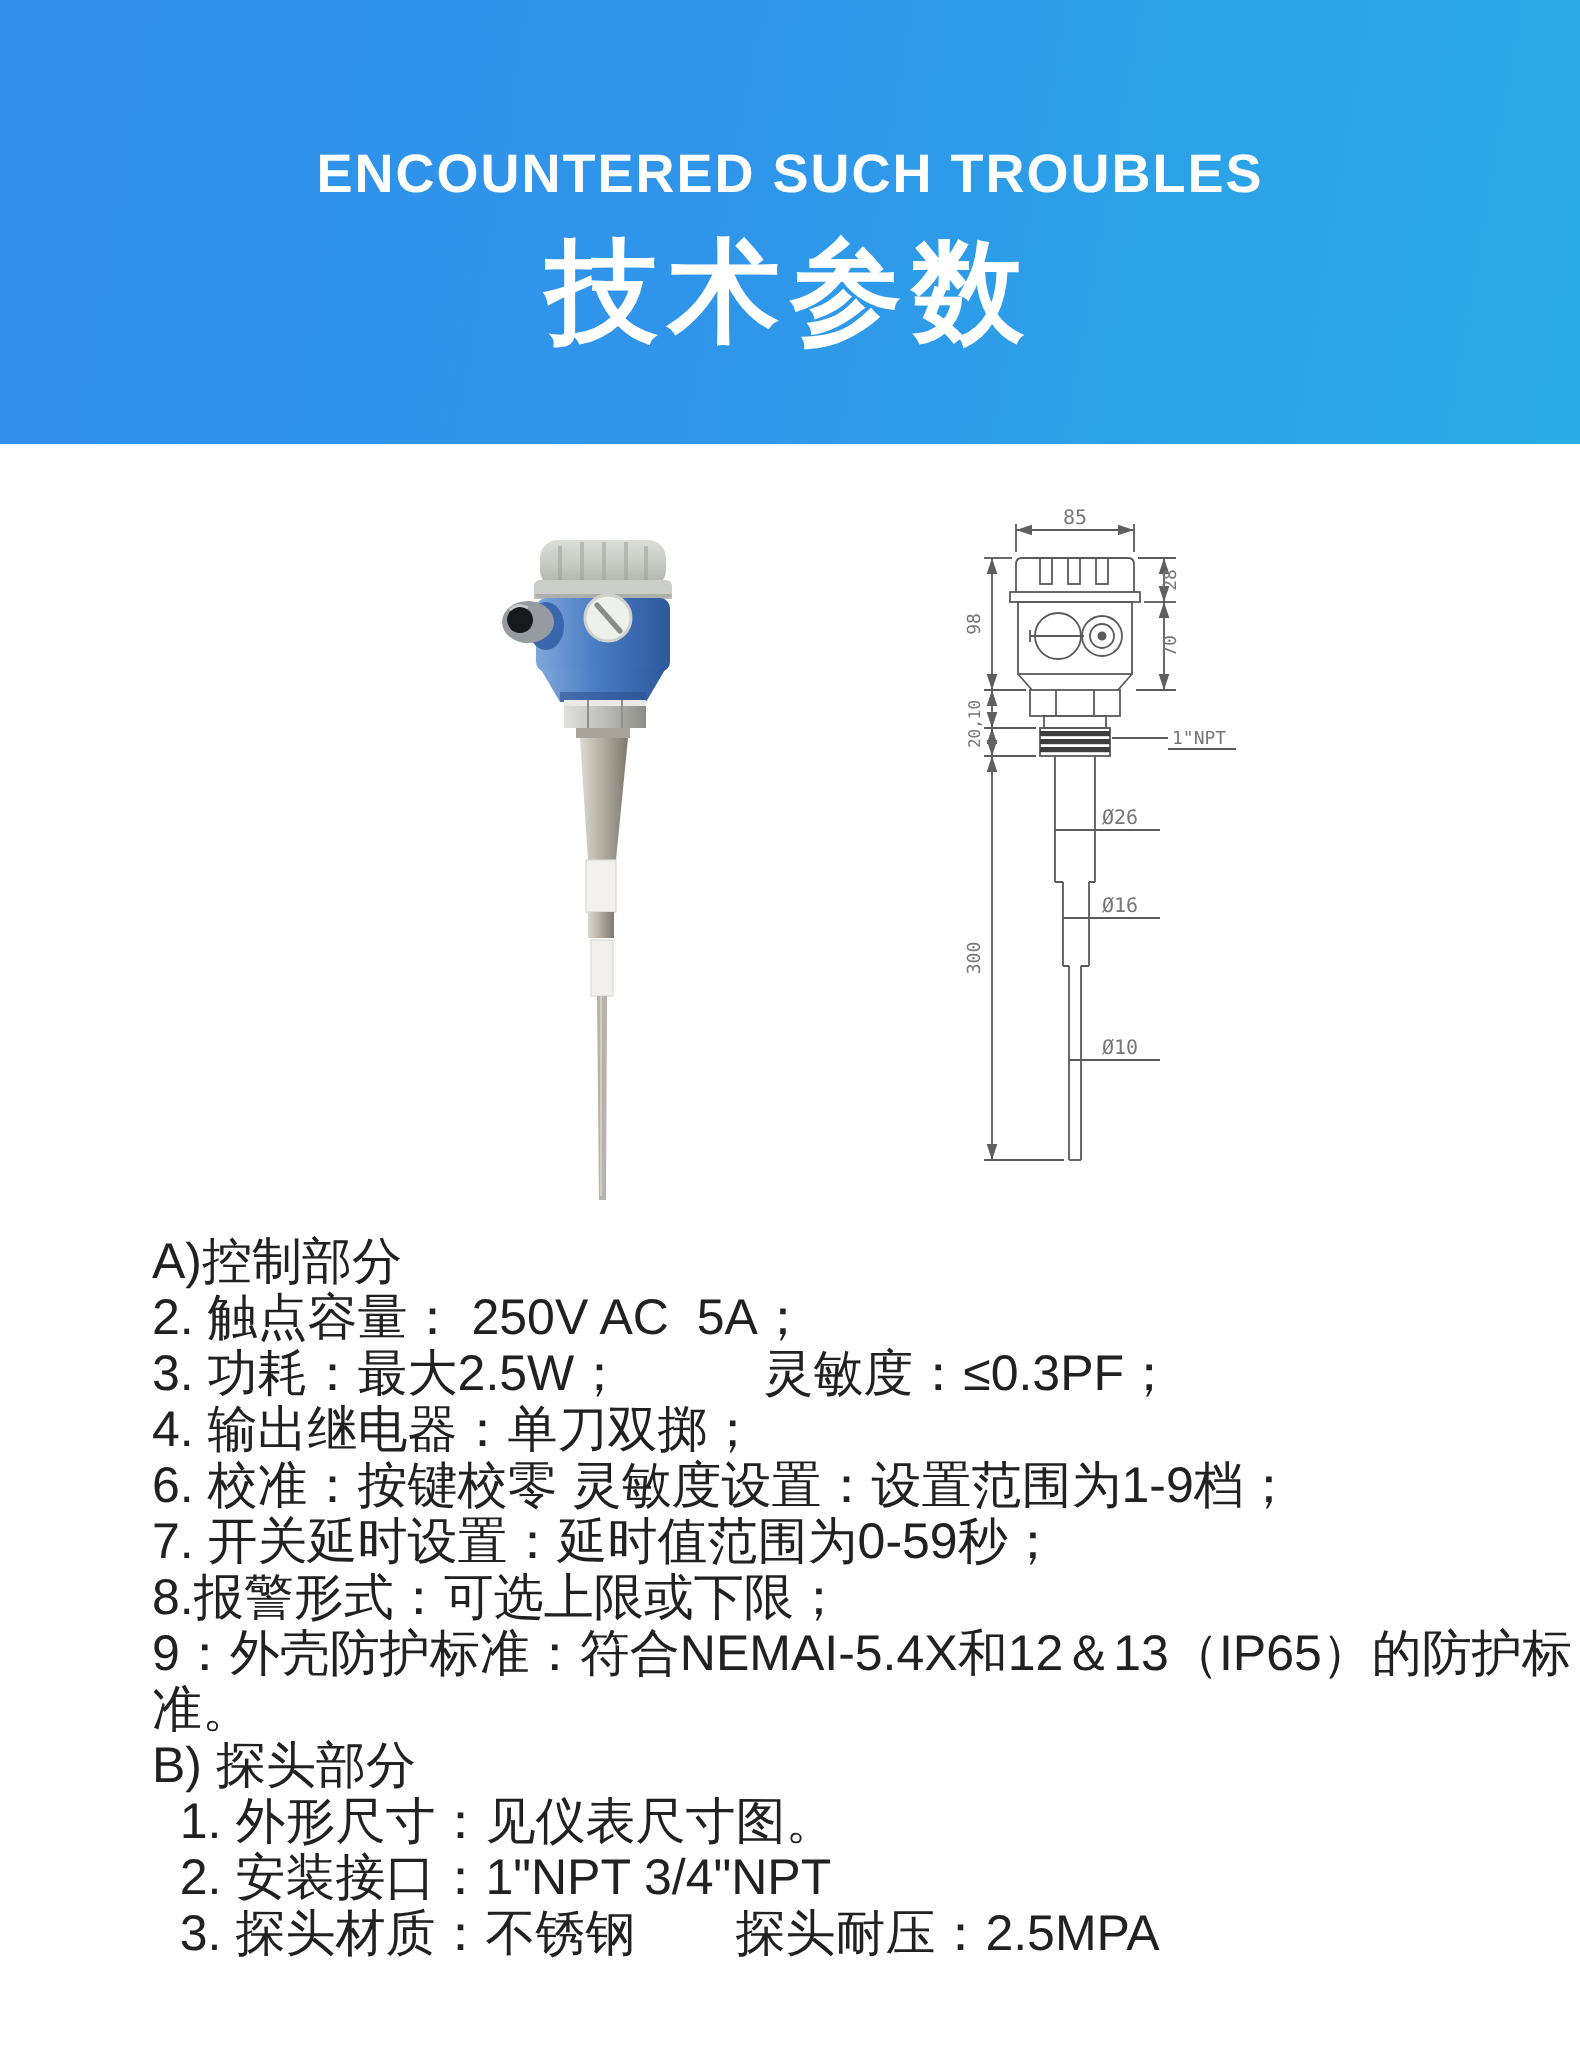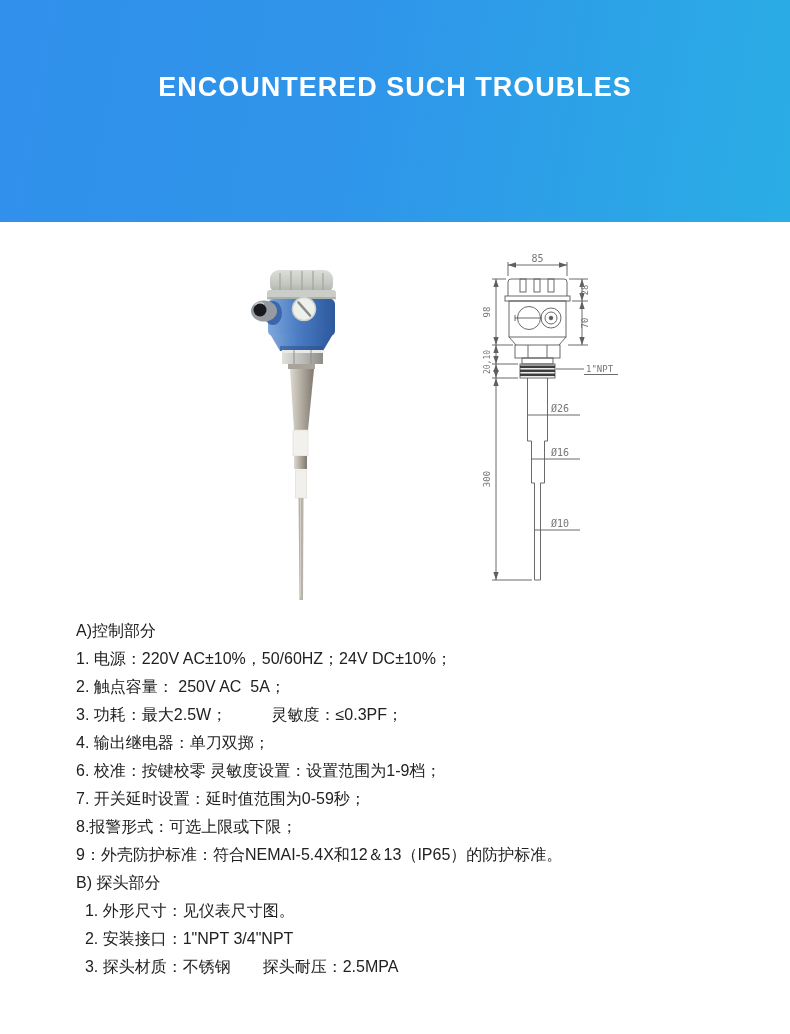--- a/index.html
+++ b/index.html
@@ -33,32 +33,33 @@
   .drawing-svg text{
     font-family:"DejaVu Sans Mono","Liberation Mono",monospace;
     fill:#767676;
   }
   
   .specs{
     position:absolute;left:0;top:617px;width:790px;
     padding-left:76px;box-sizing:border-box;
   }
   .spec-line{
-    font-size:16px;line-height:28px;color:#212121;
+    font-size:25px;line-height:28px;color:#212121;
     white-space:pre-wrap;
     font-family:"Liberation Sans","DejaVu Sans",sans-serif;
   }
 </style>
 </head>
 <body>
 
 <div class="page">
 
   <header class="hero">
     <div class="hero-sub">ENCOUNTERED SUCH TROUBLES</div>
+    <div class="hero-title">技术参数</div>
   </header>
 
   <div class="figure-row">
 
     <svg class="photo-svg" viewBox="0 0 120 345" aria-hidden="true">
       <defs>
         <linearGradient id="capGrad" x1="0" y1="0" x2="0" y2="1">
           <stop offset="0" stop-color="#dcded9"></stop>
             <stop offset="0.6" stop-color="#c3c5bf"></stop>
             <stop offset="1" stop-color="#aaaca5"></stop>
@@ -208,21 +209,20 @@
       <text x="10" y="227" font-size="9" text-anchor="middle" transform="rotate(-90 10 227)">300</text>
       <text x="106" y="120" font-size="9">1"NPT</text>
       <text x="71" y="160" font-size="10">Ø26</text>
       <text x="71" y="204" font-size="10">Ø16</text>
       <text x="71" y="275" font-size="10">Ø10</text>
     </svg>
   </div>
 
   <section class="specs">
       <div class="spec-line">A)控制部分</div>
-      <div class="spec-line">1. 电源：220V AC±10%，50/60HZ；24V DC±10%；</div>
       <div class="spec-line">2. 触点容量： 250V AC  5A；</div>
       <div class="spec-line">3. 功耗：最大2.5W；          灵敏度：≤0.3PF；</div>
       <div class="spec-line">4. 输出继电器：单刀双掷；</div>
       <div class="spec-line">6. 校准：按键校零 灵敏度设置：设置范围为1-9档；</div>
       <div class="spec-line">7. 开关延时设置：延时值范围为0-59秒；</div>
       <div class="spec-line">8.报警形式：可选上限或下限；</div>
       <div class="spec-line">9：外壳防护标准：符合NEMAI-5.4X和12＆13（IP65）的防护标准。</div>
       <div class="spec-line">B) 探头部分</div>
       <div class="spec-line">  1. 外形尺寸：见仪表尺寸图。</div>
       <div class="spec-line">  2. 安装接口：1"NPT 3/4"NPT</div>

